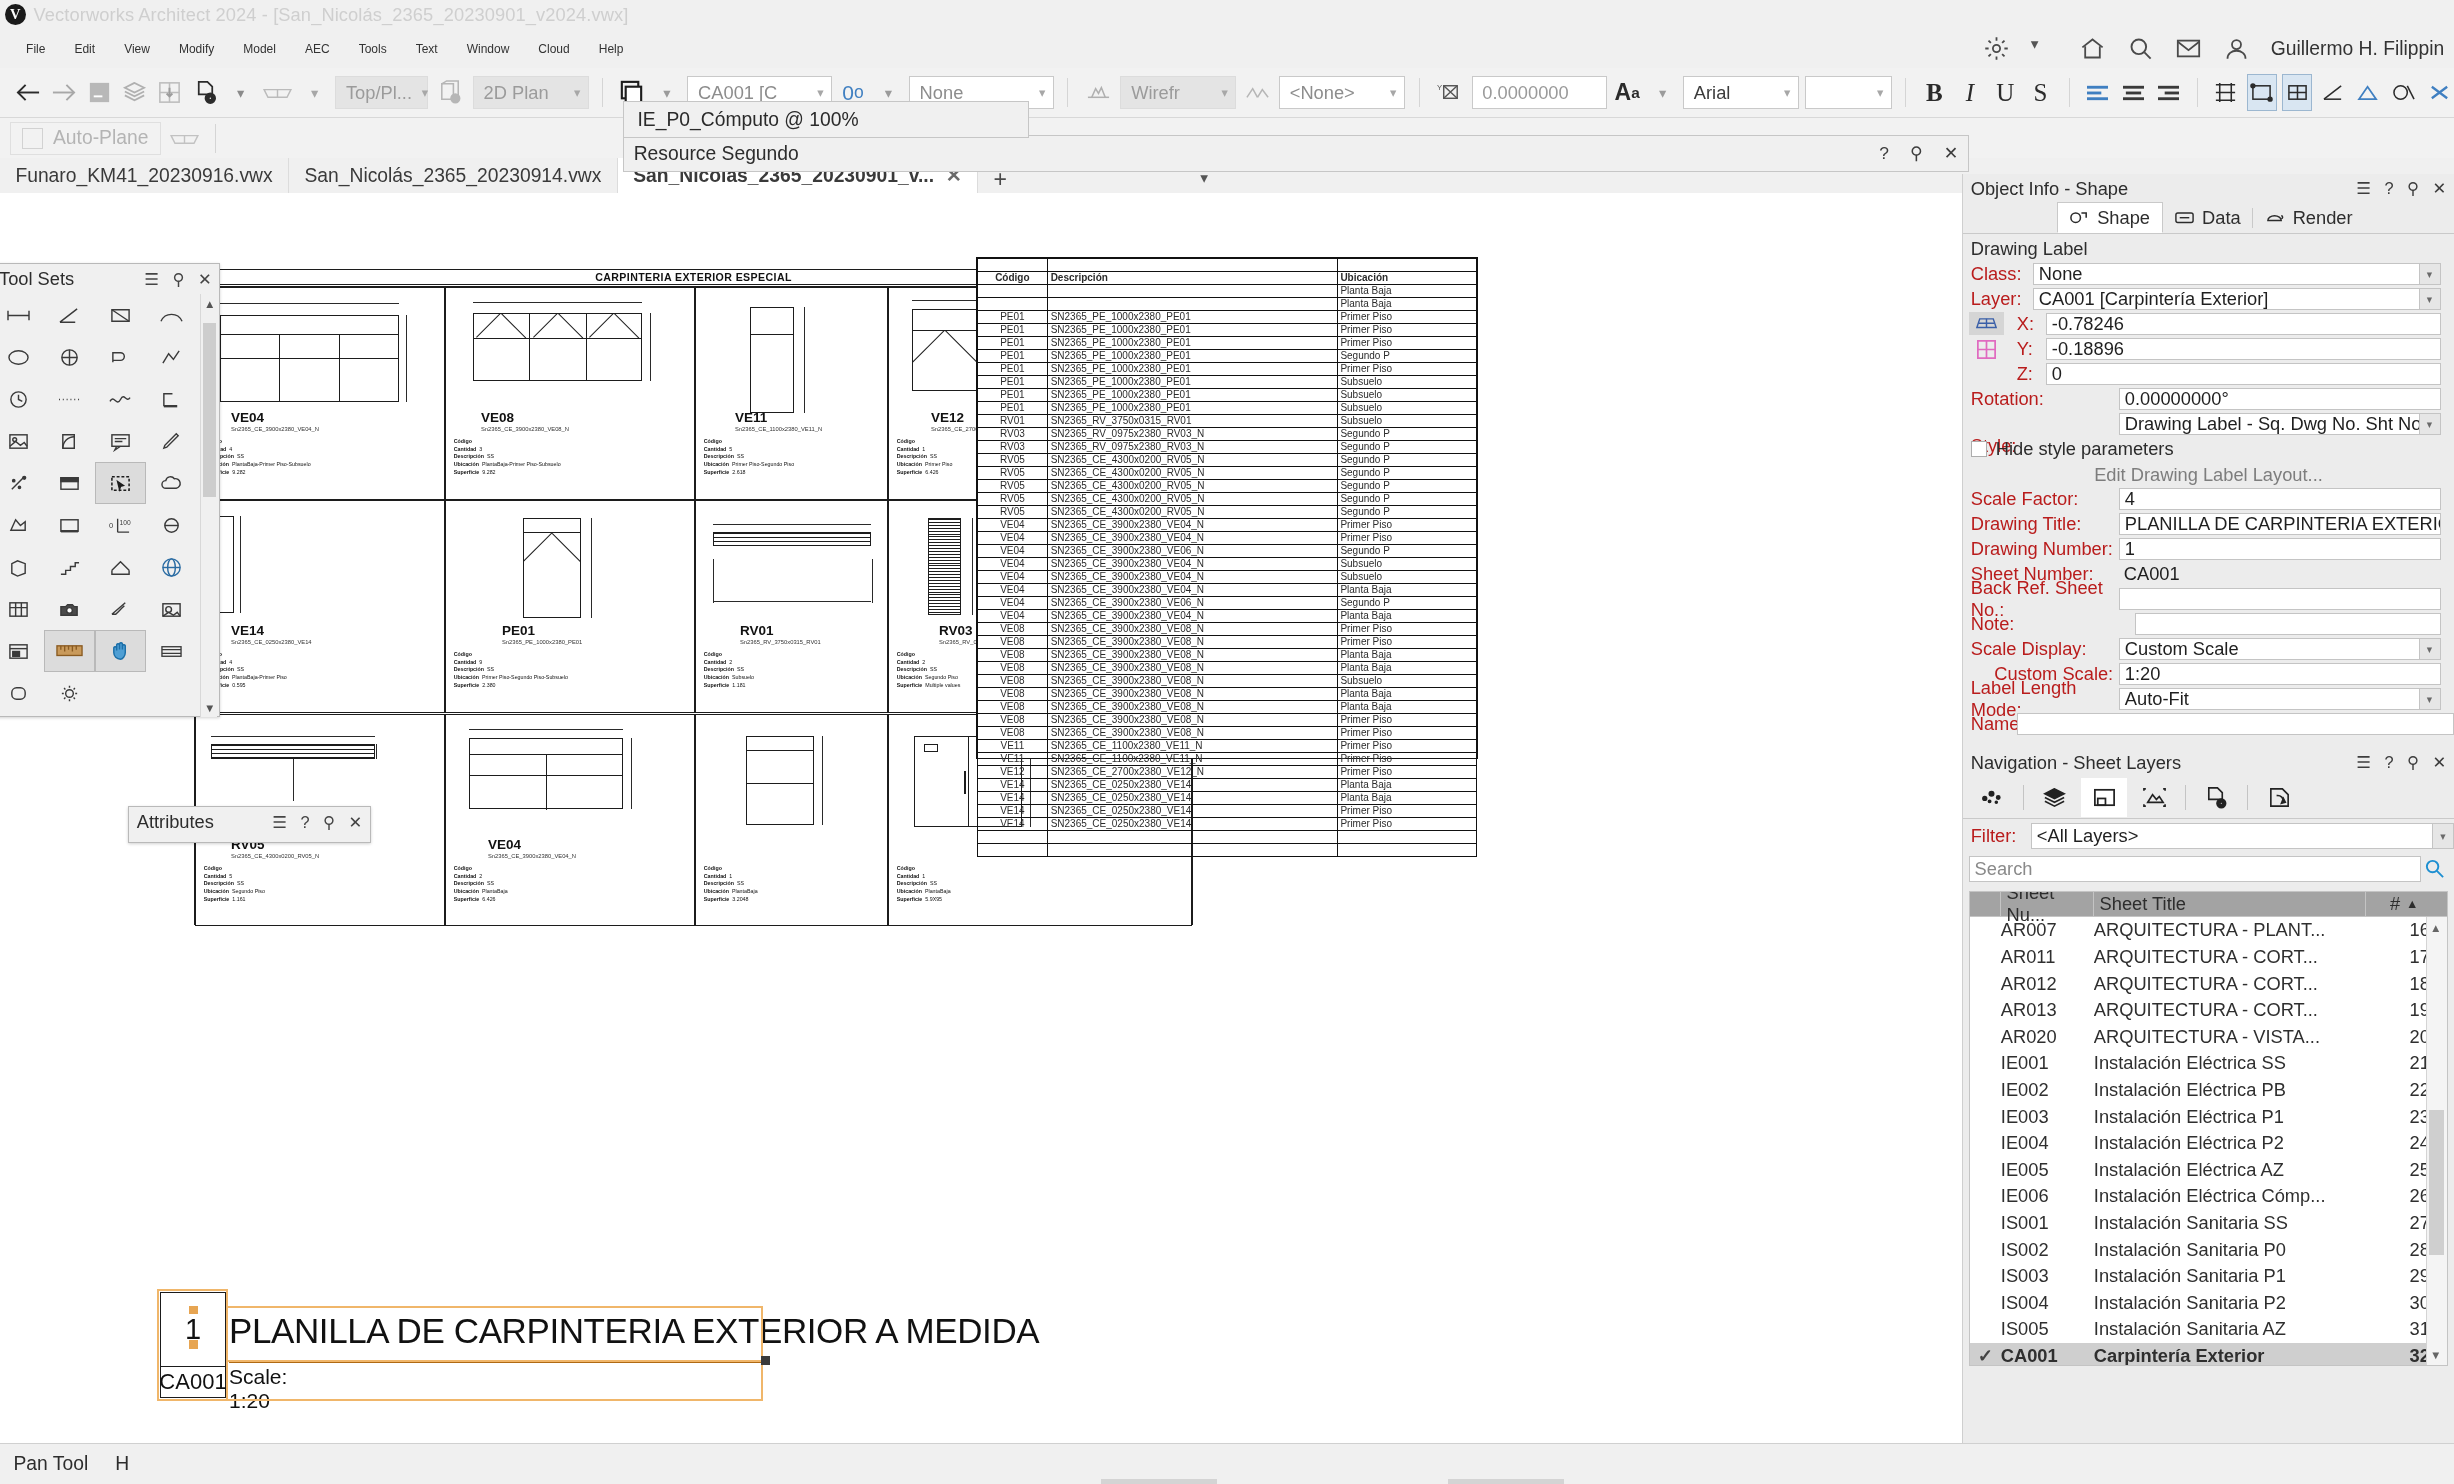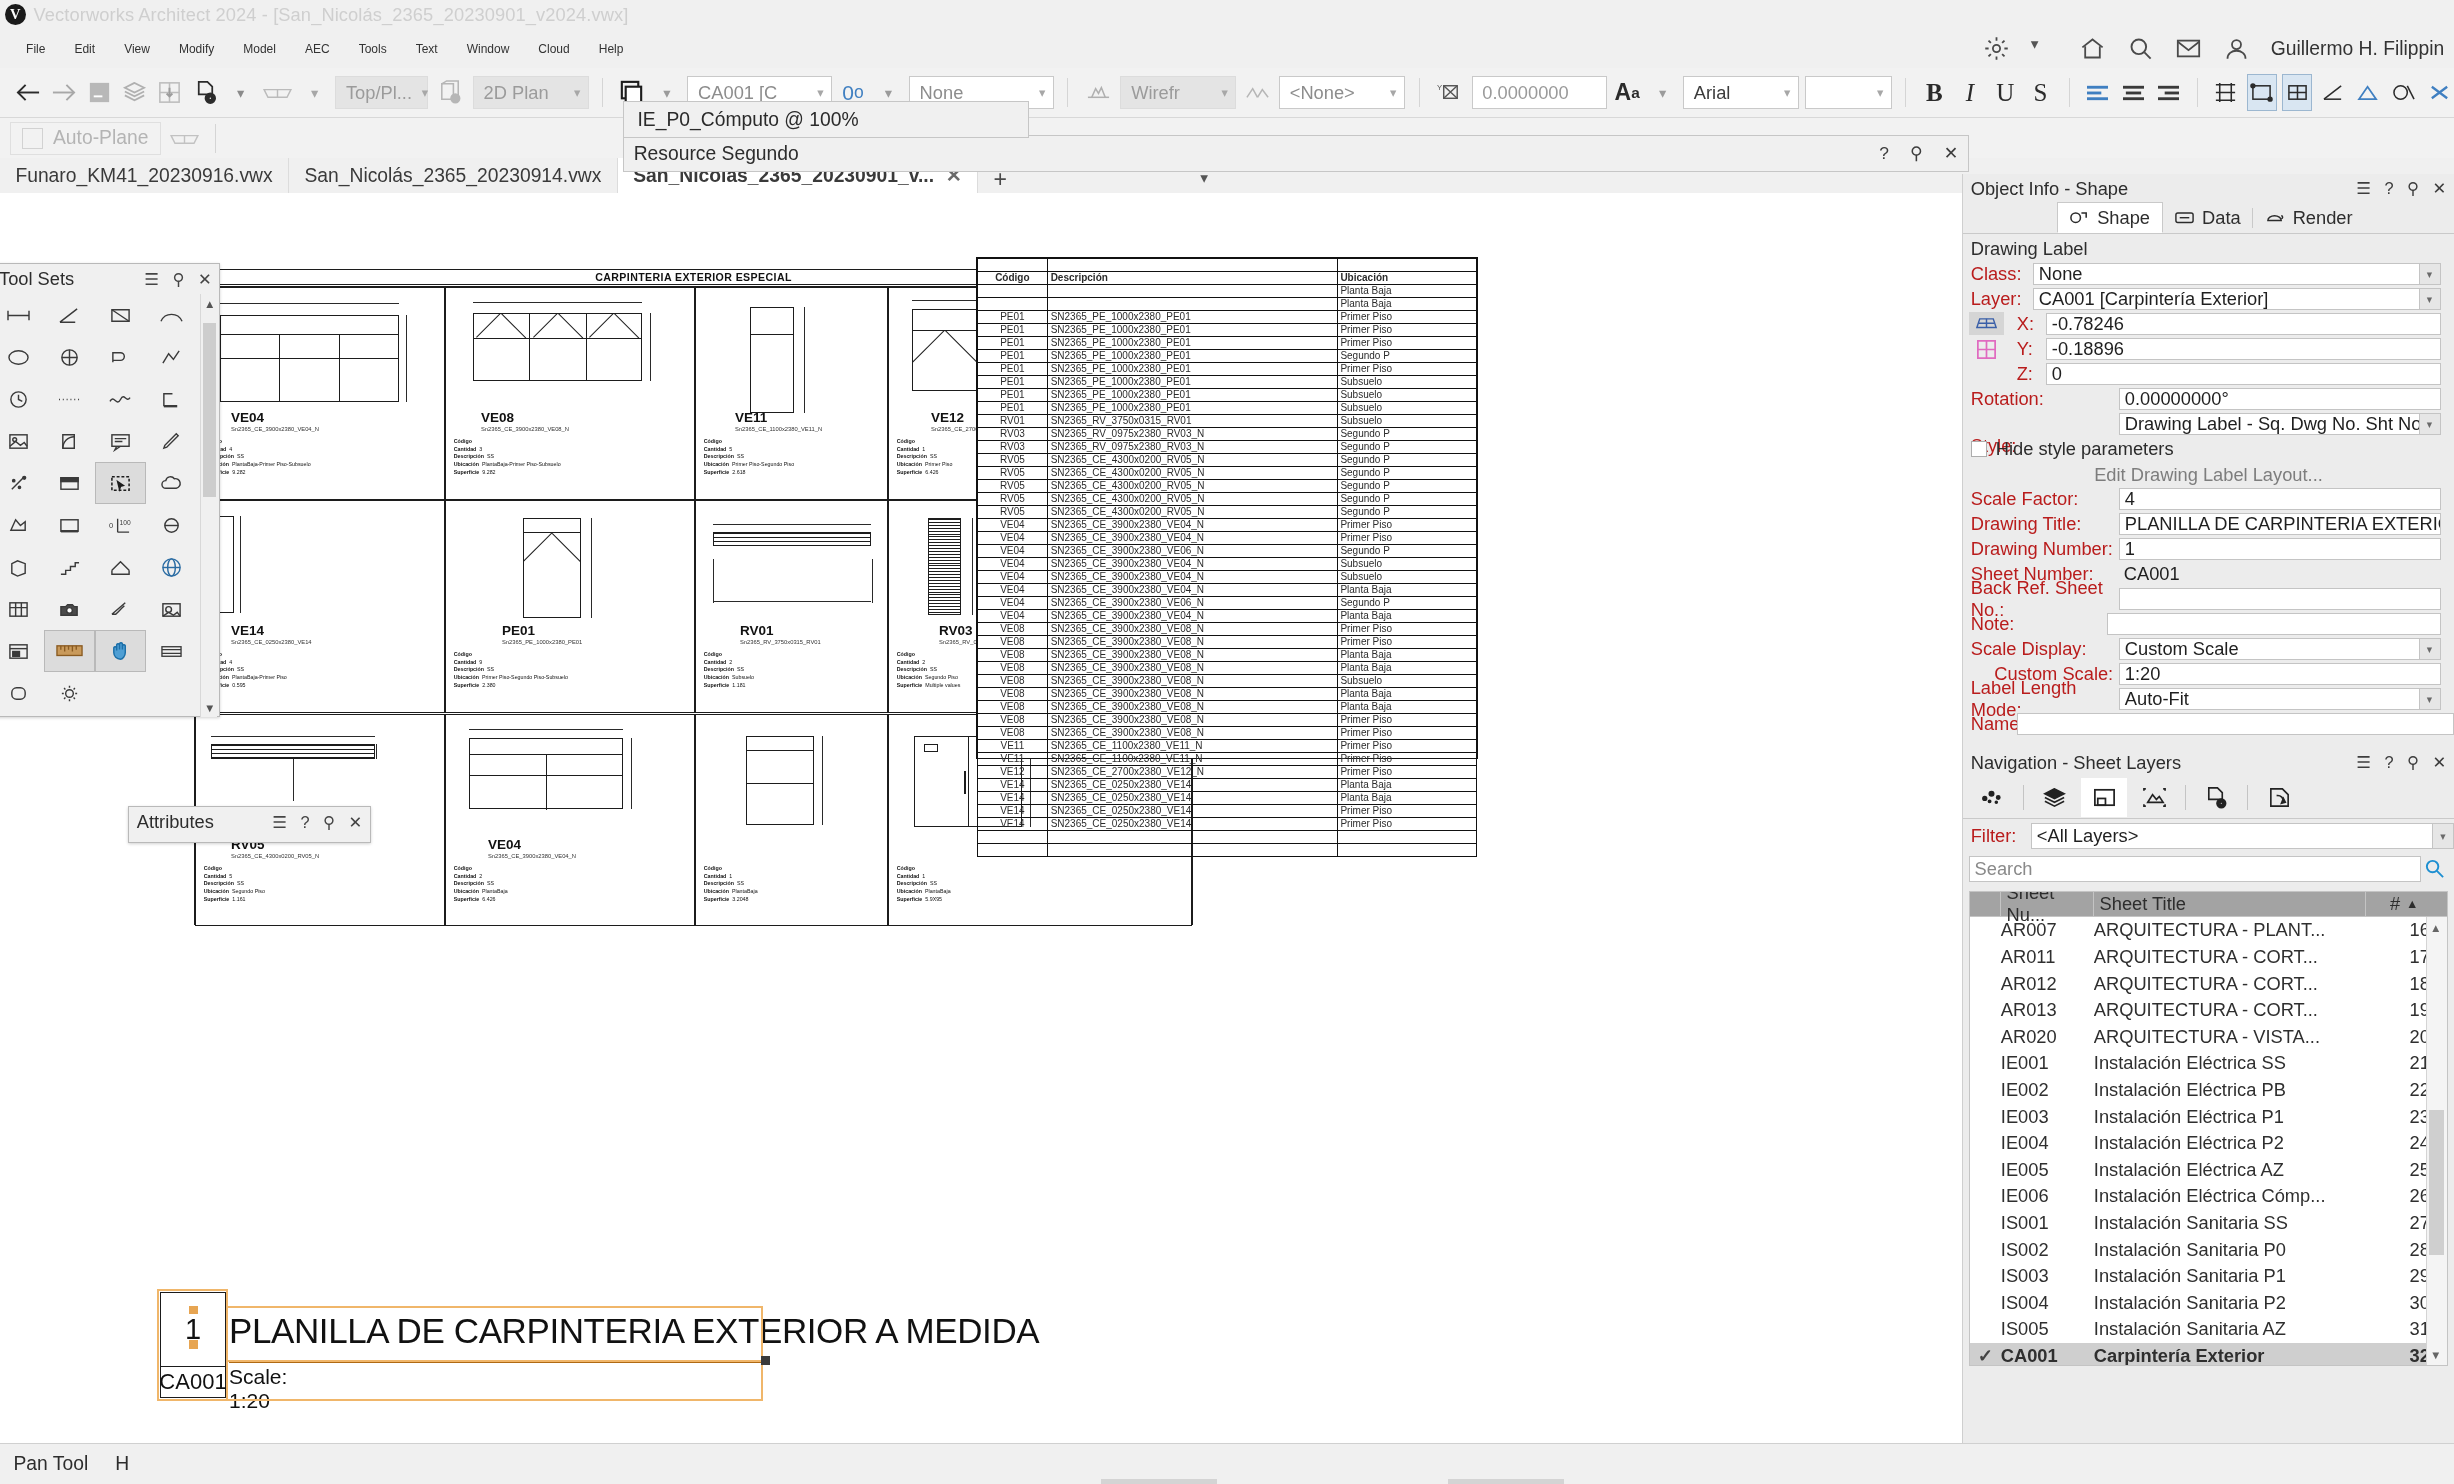--- a/index.html
+++ b/index.html
@@ -1379,21 +1379,21 @@
       <span class="lbl" style="width:156px;">Sheet Number:</span>
       <span class="fld flat">CA001</span>
       <span style="width:13.5px;"></span>
     </div>
     <div class="row">
       <span class="lbl" style="width:156px;">Back Ref. Sheet No.:</span>
       <span class="fld"></span>
       <span style="width:13.5px;"></span>
     </div>
     <div class="row">
-      <span class="lbl" style="width:144px;">Note:</span>
+      <span class="lbl" style="width:172px;">Note:</span>
       <span class="fld"></span>
       <span style="width:13.5px;"></span>
     </div>
     <div class="row">
       <span class="lbl" style="width:156px;">Scale Display:</span>
       <span class="fld">Custom Scale</span>
       <span class="ddbtn">▾</span>
       <span style="width:13.5px;"></span>
     </div>
     <div class="row">

